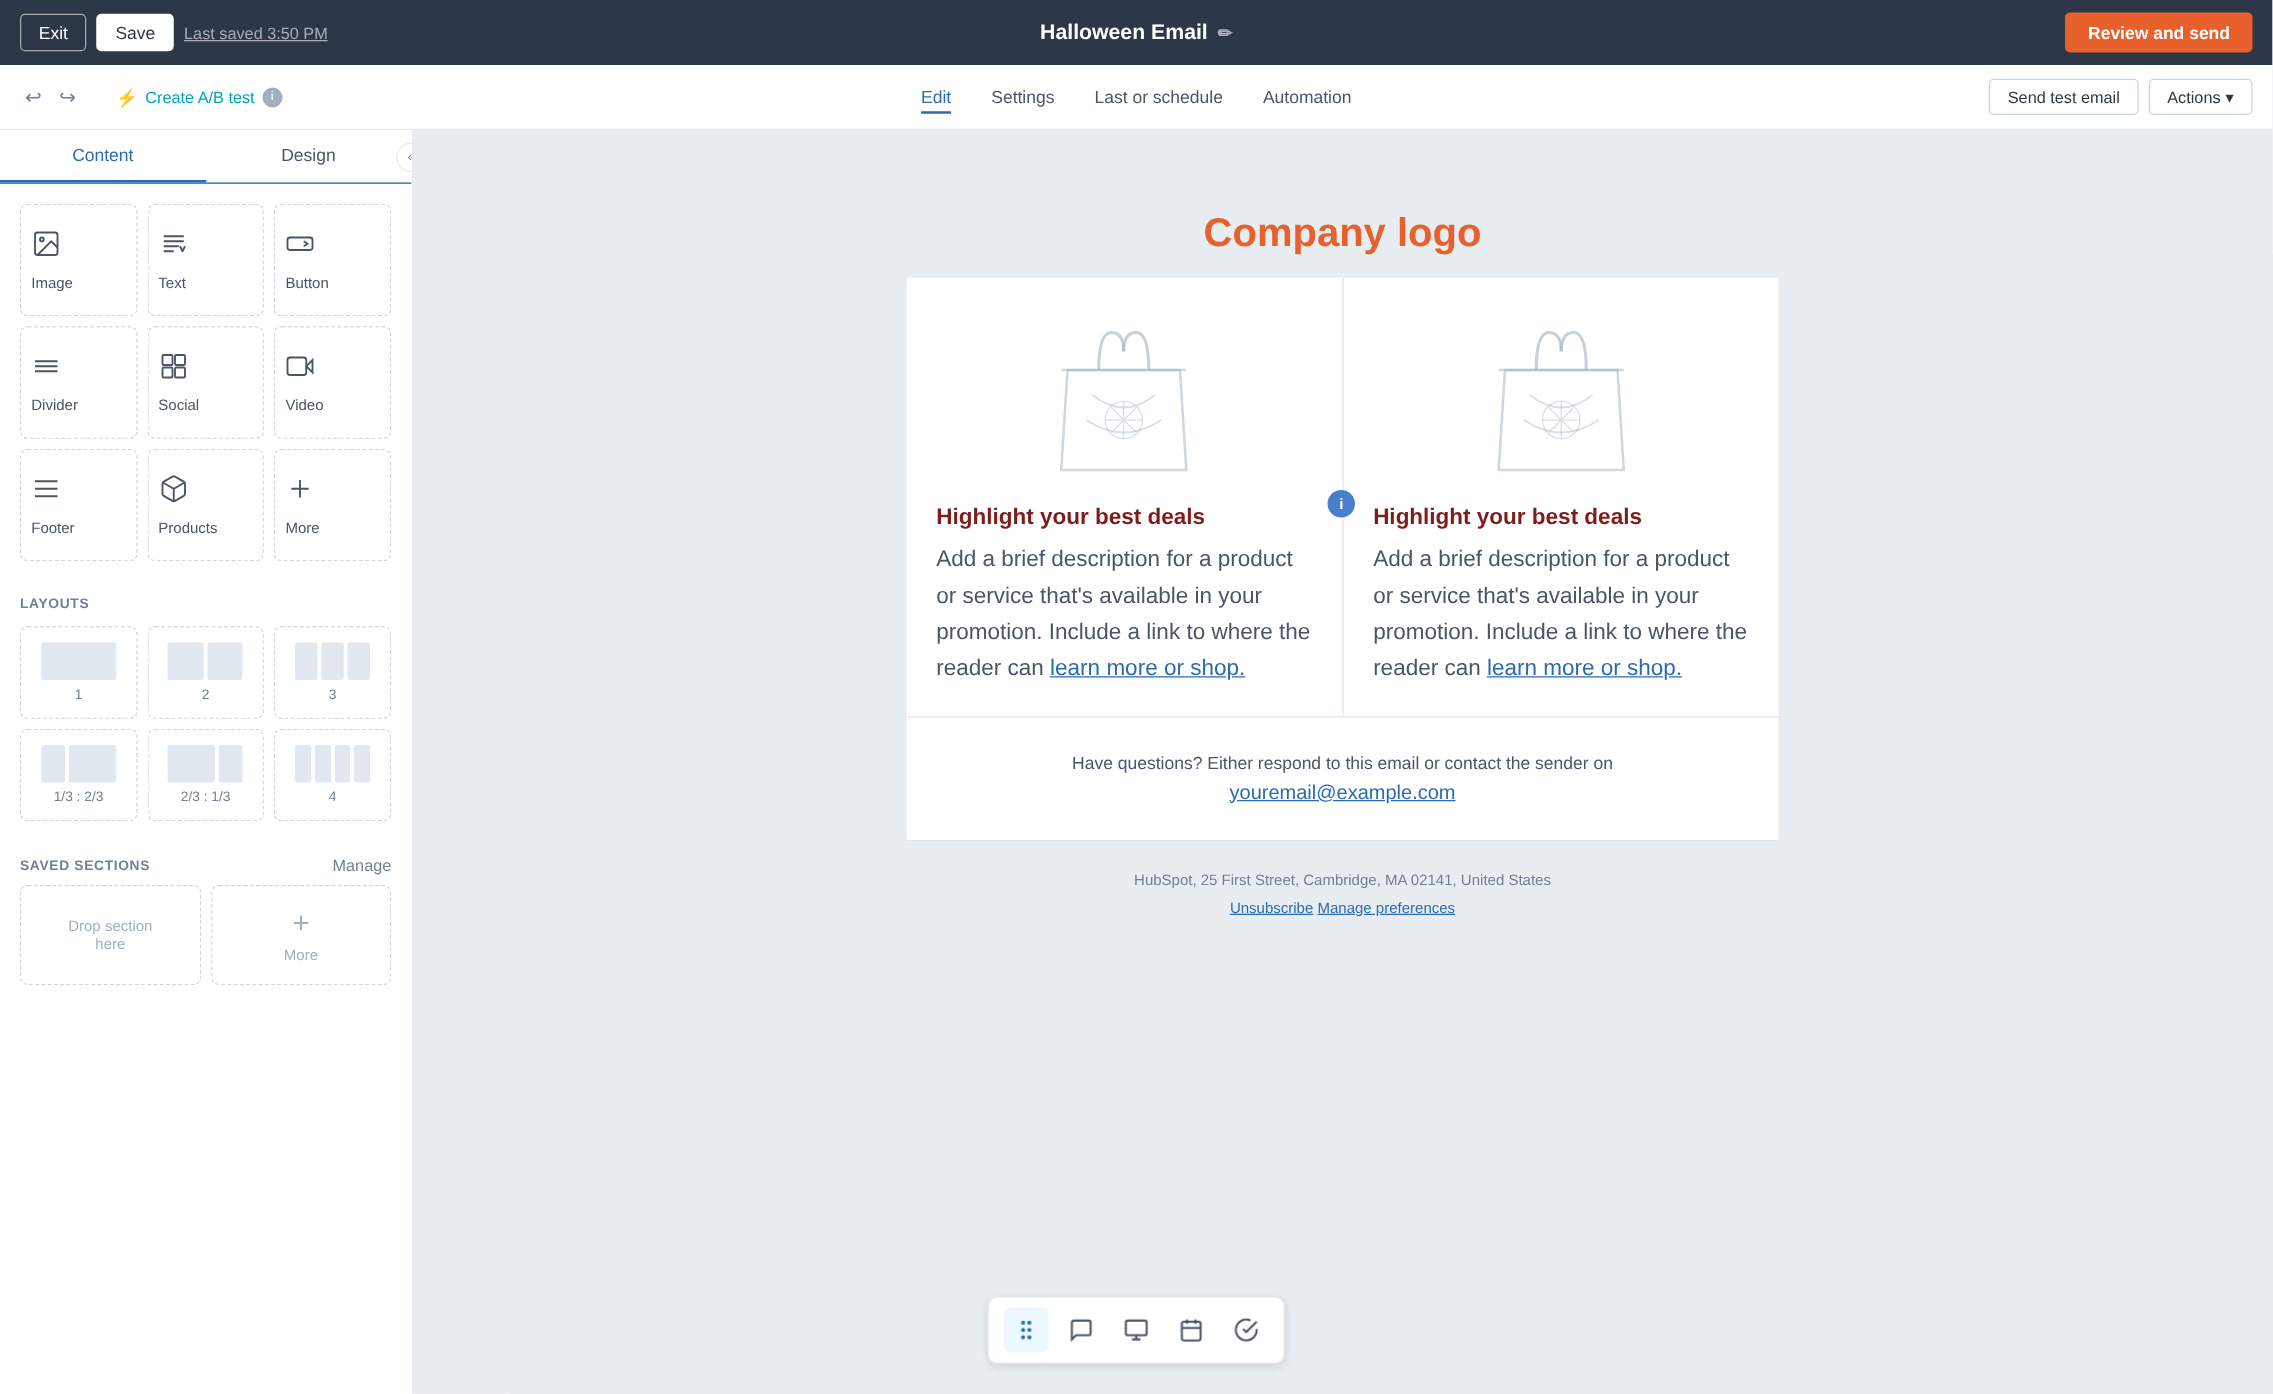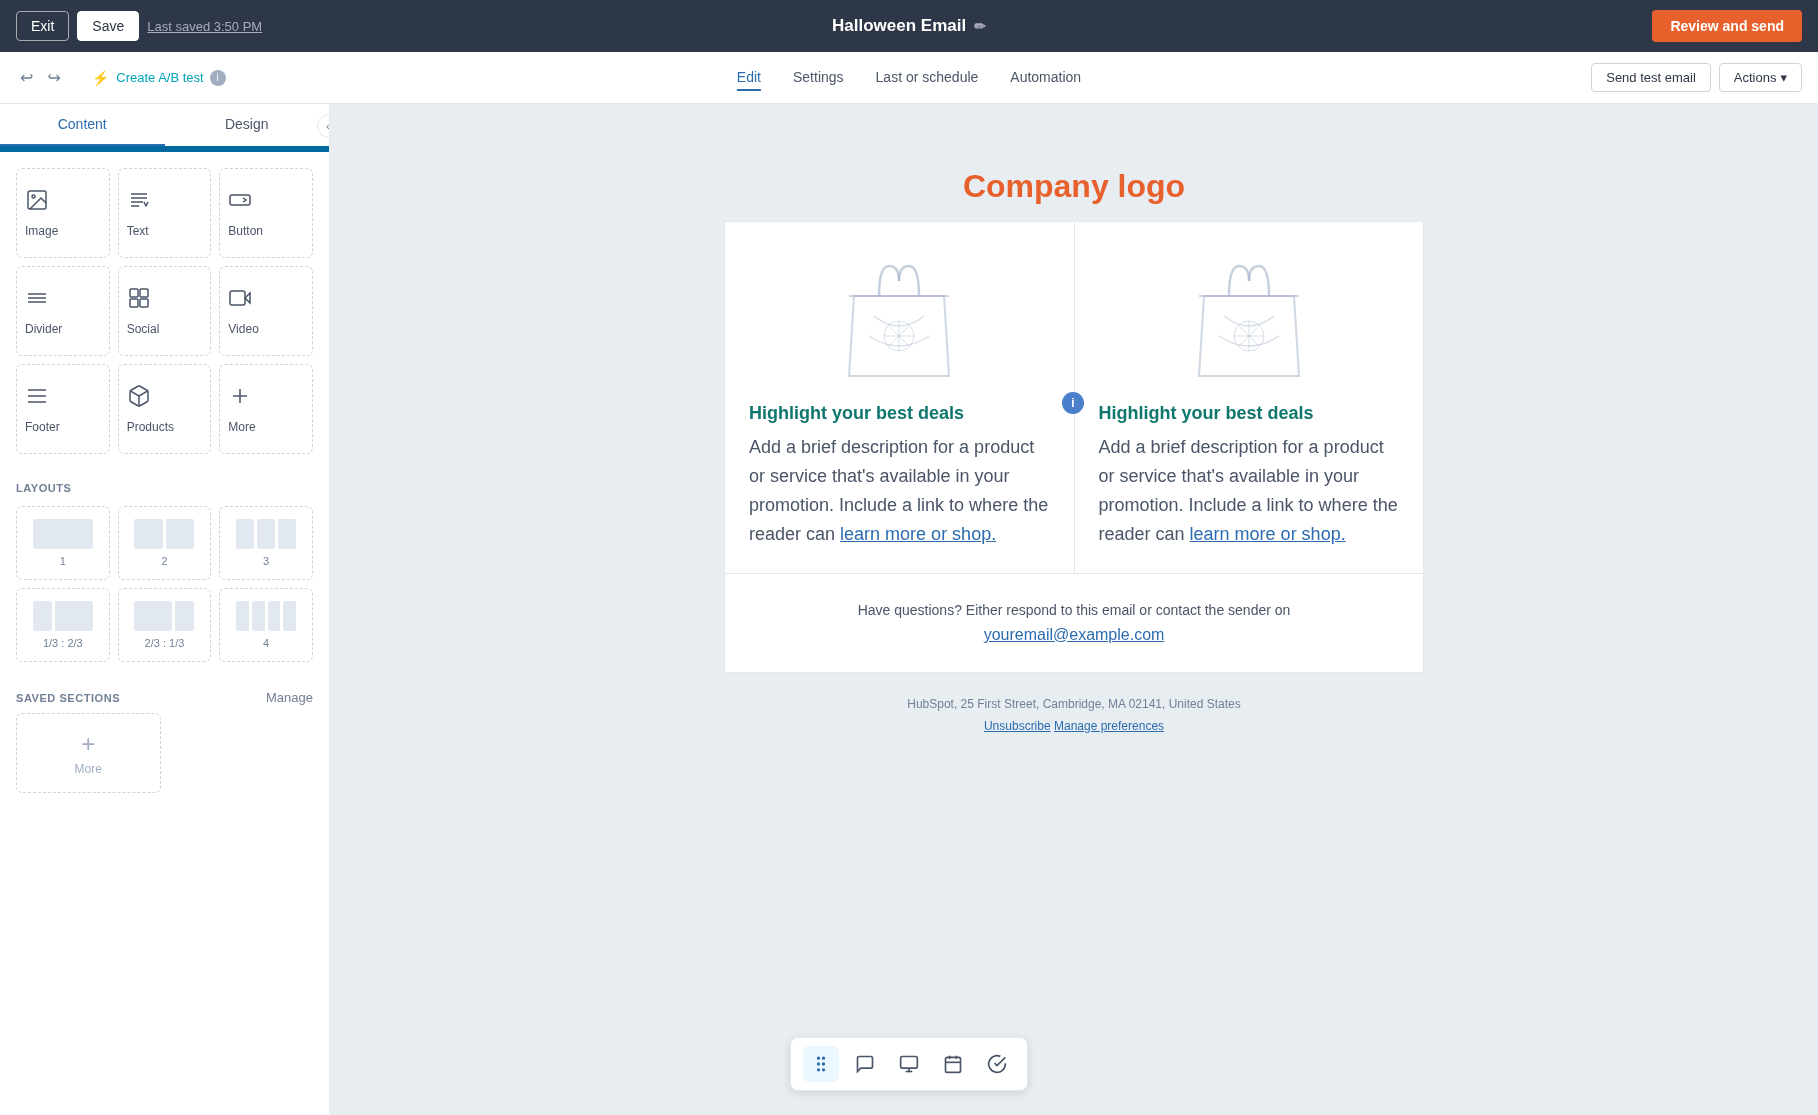--- a/index.html
+++ b/index.html
@@ -55,21 +55,21 @@
     .undo-btn, .redo-btn { background: none; border: none; color: #718096; cursor: pointer; font-size: 16px; padding: 4px; }
 
     
     .main-layout { display: flex; height: calc(1115px - 104px); }
 
     
     .sidebar {
       width: 330px; background: #fff; border-right: 1px solid #e2e8f0;
       overflow-y: auto; flex-shrink: 0; position: relative;
     }
-    .sidebar-tabs { display: flex; border-bottom: 6px solid #0369a1; }
+    .sidebar-tabs { display: flex; border-bottom: 1px solid #0369a1; }
     .sidebar-tab {
       flex: 1; text-align: center; padding: 12px 0; font-size: 14px; color: #4a5568;
       cursor: pointer; border-bottom: 2px solid transparent;
     }
     .sidebar-tab.active { color: #2b6cb0; border-bottom: 2px solid #2b6cb0; font-weight: 500; }
 
     .collapse-btn {
       position: absolute; top: 10px; right: -12px; width: 24px; height: 24px;
       background: #fff; border: 1px solid #e2e8f0; border-radius: 50%;
       display: flex; align-items: center; justify-content: center; cursor: pointer; z-index: 5;
@@ -126,21 +126,21 @@
       font-size: 32px; font-weight: 700; color: #e8602c;
     }
     .email-body { background: #fff; border: 1px solid #e2e8f0; }
     .email-products { display: flex; gap: 0; border-bottom: 1px solid #e2e8f0; }
     .product-col {
       flex: 1; padding: 24px; display: flex; flex-direction: column; align-items: flex-start;
     }
     .product-col:first-child { border-right: 1px solid #e2e8f0; }
     .product-img { width: 100%; display: flex; justify-content: center; margin-bottom: 16px; }
 
-    .product-title { font-size: 18px; font-weight: 700; color: #0f766e; margin-bottom: 8px; line-height: 1.3; }
+    .product-title { font-size: 18px; font-weight: 700; color: #7f1d1d; margin-bottom: 8px; line-height: 1.3; }
     .product-desc { font-size: 18px; color: #4a5568; line-height: 1.6; }
     .product-link { color: #2b6cb0; text-decoration: underline; }
 
     .email-footer-section { padding: 28px; text-align: center; }
     .footer-text { font-size: 14px; color: #4a5568; margin-bottom: 8px; }
     .footer-email { color: #2b6cb0; text-decoration: underline; }
 
     .email-meta { text-align: center; padding: 24px 0 0; }
     .meta-address { font-size: 12px; color: #718096; margin-bottom: 8px; }
     .meta-links { font-size: 12px; color: #2b6cb0; }
@@ -380,20 +380,23 @@
         </div>
         <span class="layout-label">4</span>
       </div>
     </div>
 
     <div class="saved-header">
       <span class="saved-title">SAVED SECTIONS</span>
       <span class="manage-link">Manage</span>
     </div>
     <div class="saved-grid">
+      <div class="saved-item">
+        <span class="drop-text">Drop section<br>here</span>
+      </div>
       <div class="saved-item">
         <span class="plus-icon">+</span>
         <span class="drop-text">More</span>
       </div>
     </div>
   </div>
 
   <div class="canvas-area">
     <div class="email-container">
 

